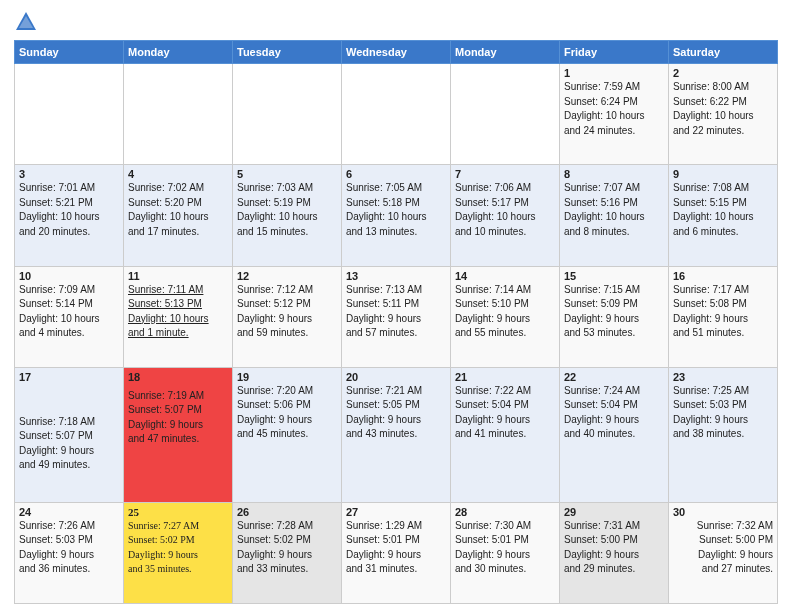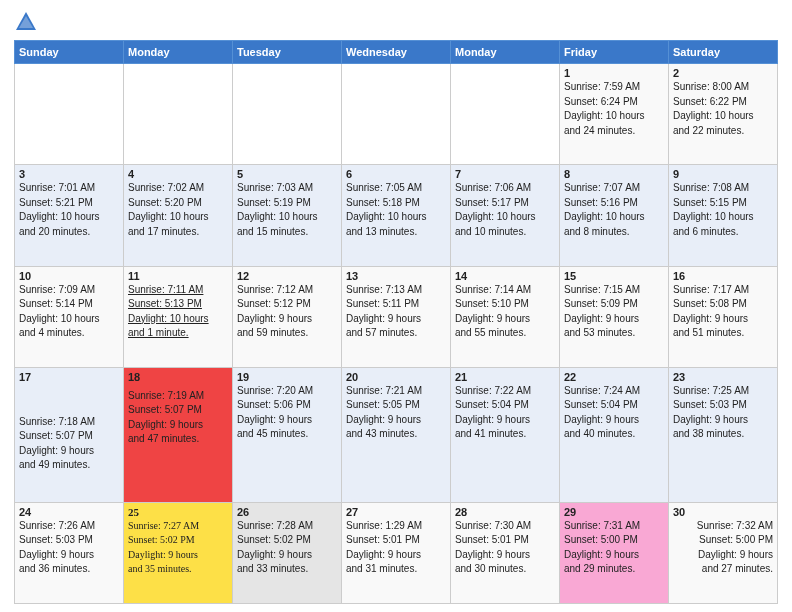--- a/index.html
+++ b/index.html
@@ -341,21 +341,21 @@
 Daylight: 9 hours
 and 31 minutes.</div>
           </td>
           <td style="background: rgb(249, 249, 249);">
             <span class="day-num">28</span>
             <div class="day-info" style="white-space: pre-line;">Sunrise: 7:30 AM
 Sunset: 5:01 PM
 Daylight: 9 hours
 and 30 minutes.</div>
           </td>
-          <td style="background: #f9a8d4;">
+          <td style="background: #e5e5e5;">
             <span class="day-num">29</span>
             <div class="day-info" style="white-space: pre-line;">Sunrise: 7:31 AM
 Sunset: 5:00 PM
 Daylight: 9 hours
 and 29 minutes.</div>
           </td>
           <td style="background: rgb(249, 249, 249);">
             <span class="day-num">30</span>
             <div class="day-info" style="white-space: pre-line; text-align: right;">Sunrise: 7:32 AM
 Sunset: 5:00 PM

